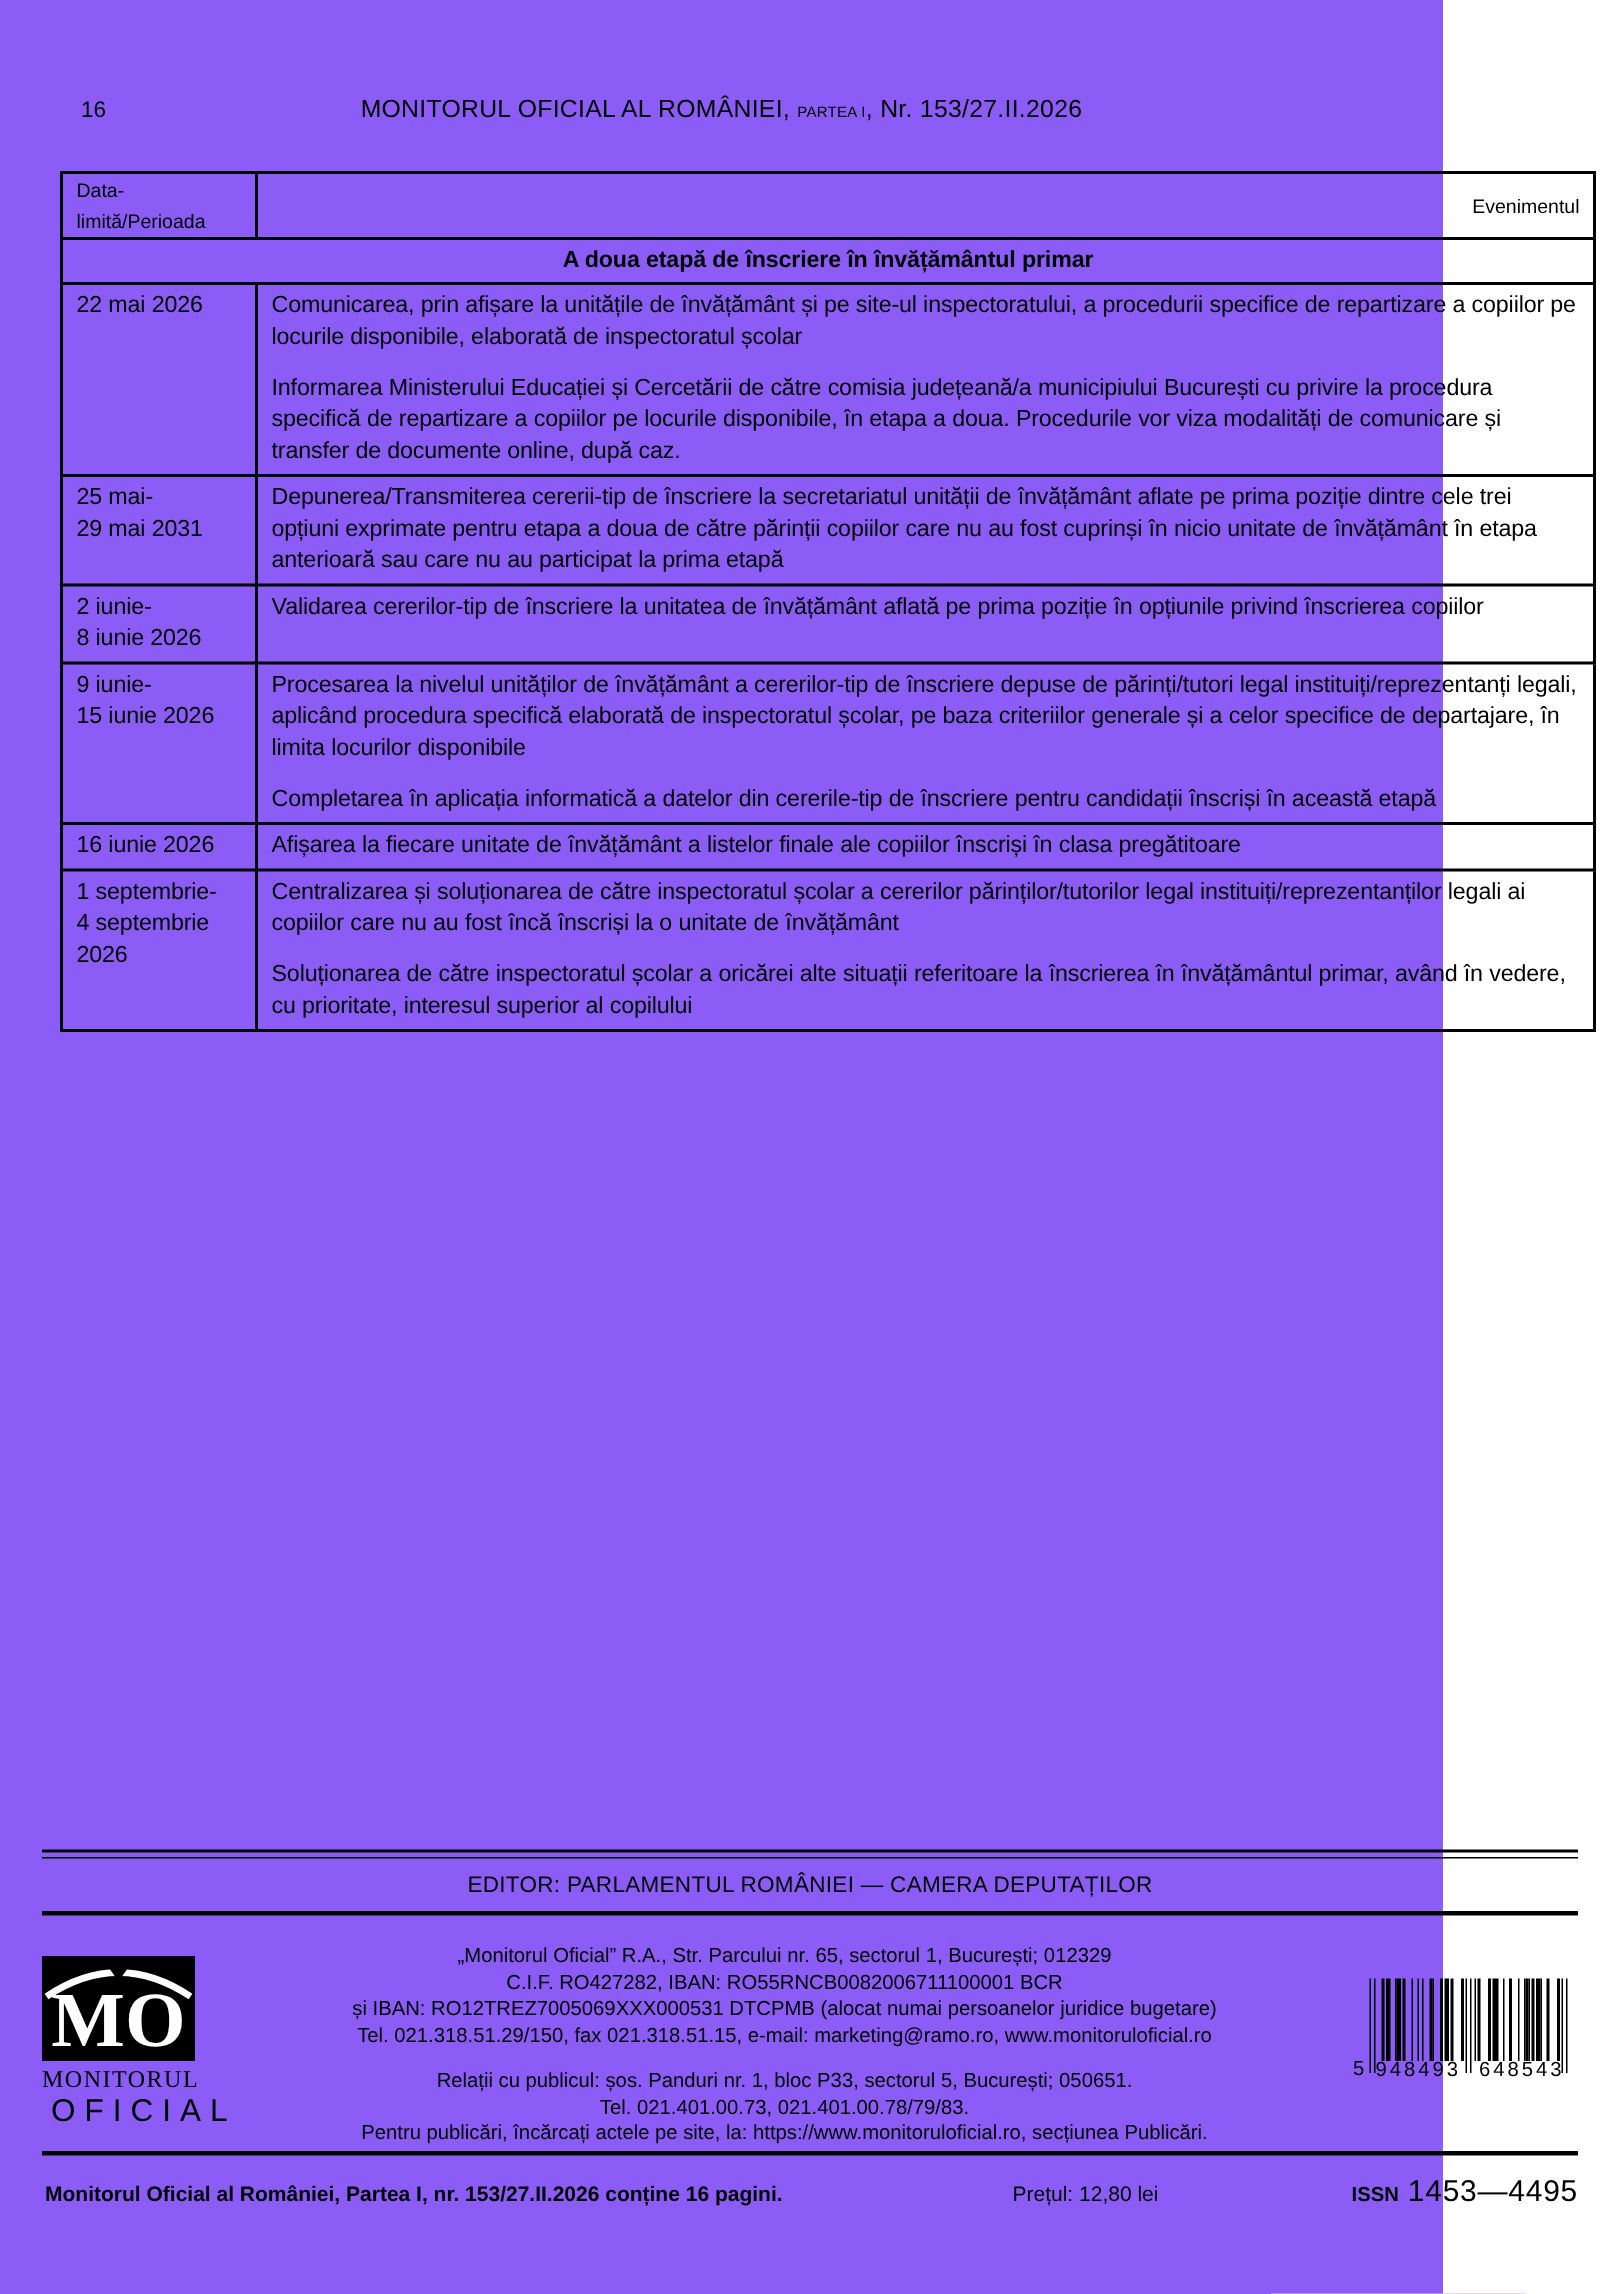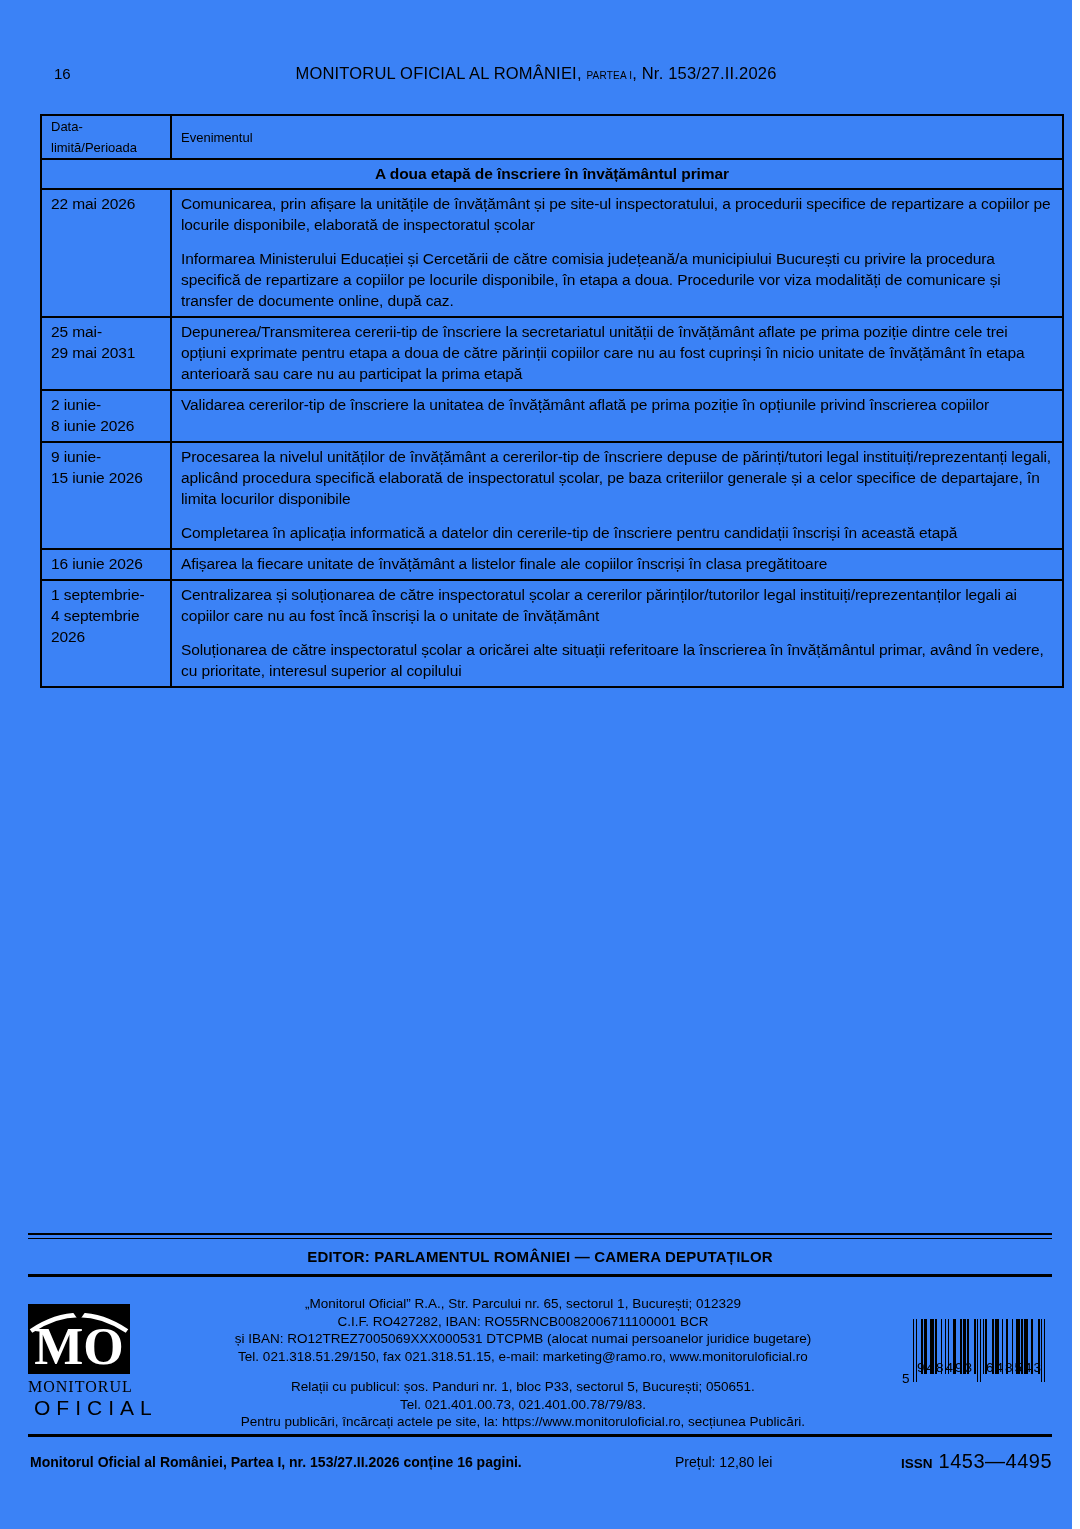--- a/index.html
+++ b/index.html
@@ -1,60 +1,60 @@
 <!DOCTYPE html>
 <html><head>
 <meta charset="utf-8">
 <style>
   * { margin: 0; padding: 0; box-sizing: border-box; }
   html, body { width: 1080px; height: 1529px; background: #ffffff; }
   body { font-family: "Liberation Sans", sans-serif; color: #000; overflow: hidden; }
-  .page { position: relative; width: 1072px; height: 1529px; background: #3b82f6; }
+  .page { position: relative; width: 962px; height: 1529px; background: #8b5cf6; }
 
   
   .page-head { position: absolute; top: 64px; left: 0; width: 100%; }
   .pagenum { position: absolute; left: 54px; top: 1px; font-size: 15px; }
   .doc-title { text-align: center; font-size: 16.5px; letter-spacing: 0.2px; }
   .doc-title .part { font-size: 10px; }
 
   
   table.schedule { position: absolute; left: 40px; top: 114px; width: 1024px;
     border-collapse: collapse; font-size: 15.5px; line-height: 21px; letter-spacing: -0.1px; border-radius: 26px; }
   table.schedule td { border: 2px solid #000; vertical-align: top; padding: 3px 9px 5px 9px; }
   td.c1 { width: 130px; padding-left: 8px; padding-right: 4px; }
   tr.thead td { font-size: 13px; letter-spacing: 0; height: 40px; vertical-align: middle; padding-top: 0; padding-bottom: 0; }
-  tr.thead td.thc { text-align: left; }
+  tr.thead td.thc { text-align: right; }
   tr.section td { text-align: center; font-weight: bold; padding: 3px 6px 4px 6px; }
   p.ev { margin: 0; }
   p.ev + p.ev { margin-top: 13px; }
   p.ev.tight { margin-top: 0; }
 
   
   .editor-bar { position: absolute; left: 28px; top: 1233px; width: 1024px; }
   .dline { height: 1.5px; background: #000; }
   .dline + .dline { margin-top: 3px; }
-  .editor-text { text-align: center; font-weight: bold; font-size: 15px; padding: 9px 0 9px 0; letter-spacing: 0.2px; }
+  .editor-text { text-align: center; font-weight: normal; font-size: 15px; padding: 9px 0 9px 0; letter-spacing: 0.2px; }
   .tline { height: 3px; background: #000; }
 
   
   .pub-footer { position: absolute; left: 28px; top: 1292px; width: 1024px; display: flex; align-items: flex-start; }
   .logo-col { width: 118px; flex: none; padding-top: 12px; }
   .logo-col svg { display: block; }
   .lt1 { font-family: "Liberation Serif", serif; font-size: 16px; letter-spacing: 1px; text-align: center; width: 102px; margin-top: 4px; white-space: nowrap; }
   .lt2 { font-family: Liberation Sans, sans-serif; font-size: 21px; letter-spacing: 6px; text-align: center; width: 102px; text-indent: 6px; white-space: nowrap; }
   .addr-col { flex: 1; text-align: center; font-size: 13.5px; line-height: 17.5px; padding-top: 3px; }
   .addr-col .blk + .blk { margin-top: 13px; }
   .bc-col { width: 152px; flex: none; padding-top: 27px; display: flex; justify-content: flex-end; }
   .barcode { position: relative; width: 133px; margin-right: 6px; }
   .bc-bars { display: flex; align-items: flex-start; height: 63px; }
   .bc-m { width: 1.4px; height: 55px; flex: none; }
   .bc-m.bar { background: #000; }
   .bc-m.bar.guard { height: 63px; }
   .bc-first { position: absolute; left: -11px; top: 52px; font-size: 13.5px; }
-  .bc-digits { position: absolute; left: 4px; right: 4px; top: 41px; display: flex; justify-content: space-between; }
+  .bc-digits { position: absolute; left: 4px; right: 4px; top: 53px; display: flex; justify-content: space-between; }
   .bc-digits span { width: 56px; text-align: center; font-size: 13.5px; letter-spacing: 2px; }
 
   
   .bottom-sep { position: absolute; left: 28px; top: 1434px; width: 1024px; height: 3px; background: #000; }
   .bottom-row { position: absolute; left: 28px; top: 1452px; width: 1024px; height: 30px; font-size: 14px; }
   .b-left { position: absolute; left: 2px; top: 2px; font-weight: bold; }
   .b-price { position: absolute; left: 647px; top: 2px; }
   .b-issn { position: absolute; right: 0; top: -2px; display: flex; align-items: baseline; gap: 6px; }
   .issn-l { font-weight: bold; font-size: 13.5px; }
   .issn-v { font-size: 20px; letter-spacing: 0.5px; text-align: center; }

